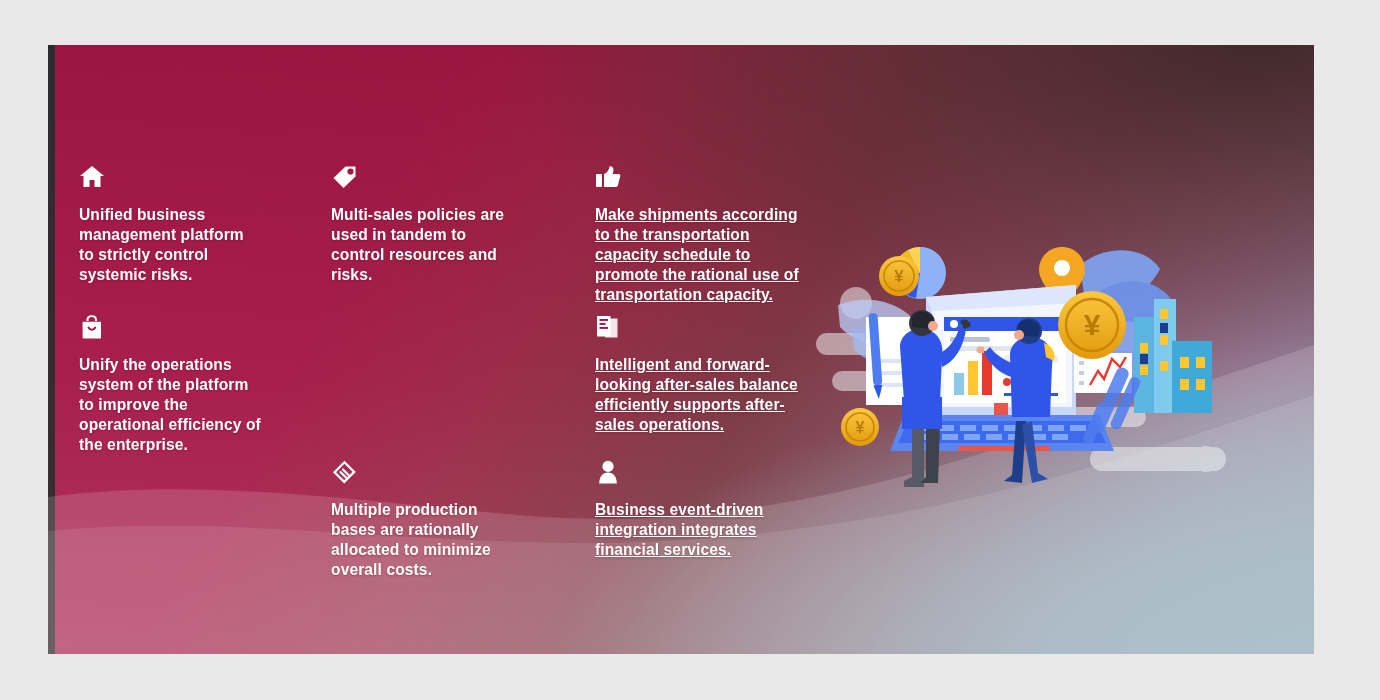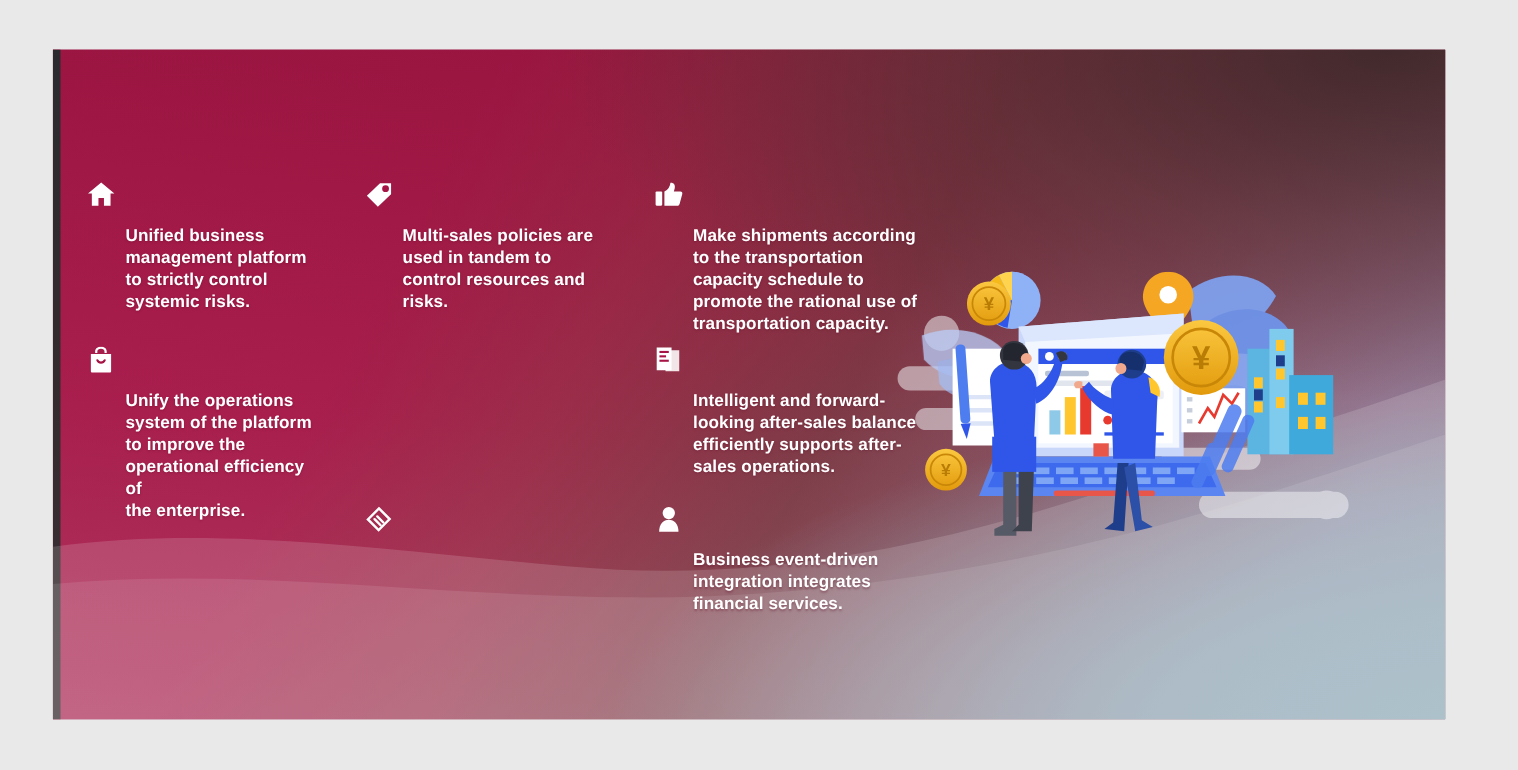--- a/index.html
+++ b/index.html
@@ -80,35 +80,34 @@
     margin-bottom: 14px;
   }
   .feature .icon svg { display: block; }
   .feature .ftext {
     font-size: 15.6px;
     font-weight: bold;
     line-height: 20px;
     letter-spacing: 0.1px;
     text-shadow: 0 1px 2px rgba(90,10,35,0.35);
     white-space: pre-line;
-    margin-left: 35px;
   }
 
   
   .col1 { left: 31px; }
   .col2 { left: 283px; }
   .col3 { left: 547px; }
   
   .row1 { top: 120px; }
   .row2 { top: 270px; }
   .row3 { top: 415px; }
 
   .w1 { width: 215px; }
   .w2 { width: 215px; }
-  .w3 { width: 245px; }
+  .w3 { width: 245px; text-decoration: underline; }
 
   
   .illus {
     position: absolute;
     left: 760px;
     top: 180px;
     width: 420px;
     height: 280px;
   }
   .illus svg { display: block; width: 100%; height: 100%; overflow: visible; }
@@ -389,20 +388,24 @@
 
 
     <div class="feature col2 row3 w2">
       <span class="icon">
         <svg width="26" height="24" viewBox="0 0 26 24" fill="none" stroke="#fff" stroke-width="2.2">
           <path d="M13.5 2.2 L23.2 11.9 L13.2 21.9 L3.5 12.2 Z"></path>
           <path d="M9.5 12 L15 17.5" stroke-linecap="round"></path>
           <path d="M12 9.5 L17.5 15" stroke-linecap="round"></path>
         </svg>
       </span>
+      <div class="ftext">Multiple production
+bases are rationally
+allocated to minimize
+overall costs.</div>
     </div>
 
     <div class="feature col3 row3 w3">
       <span class="icon">
         <svg width="26" height="24" viewBox="0 0 26 24" fill="#fff">
           <circle cx="13" cy="6.4" r="5.6"></circle>
           <path d="M4.2 23.4 C4.2 16 8.2 12.4 13 12.4 C17.8 12.4 21.8 16 21.8 23.4 Z"></path>
         </svg>
       </span>
       <div class="ftext">Business event-driven

